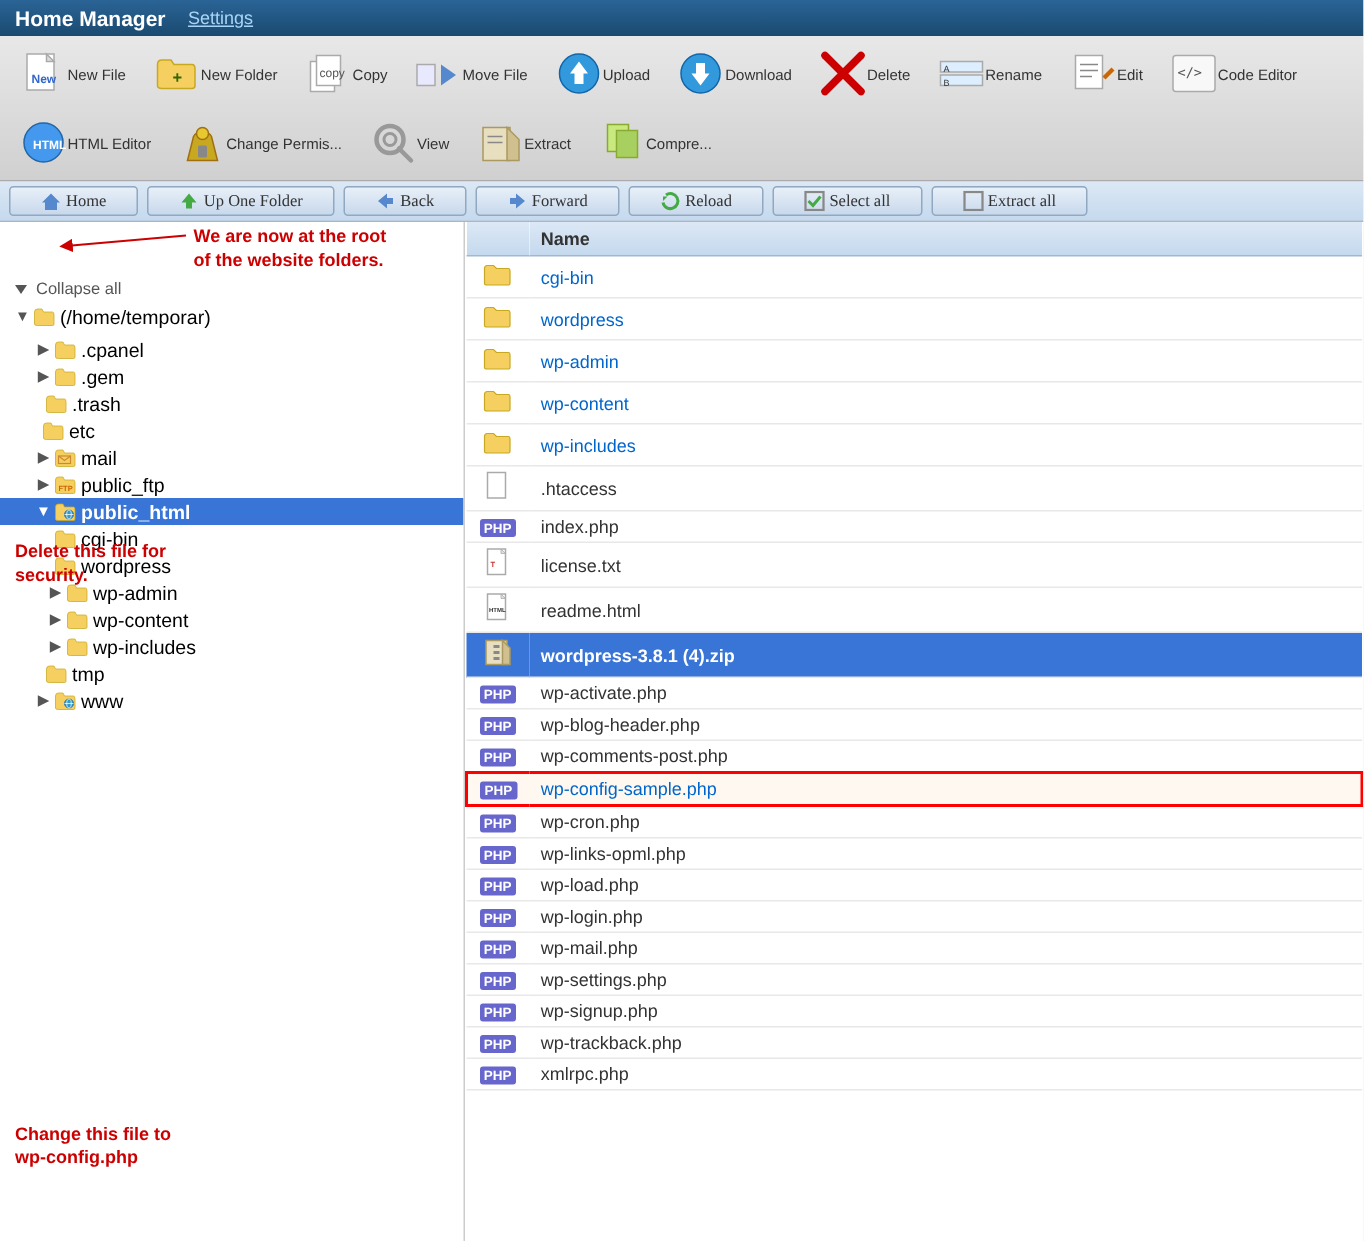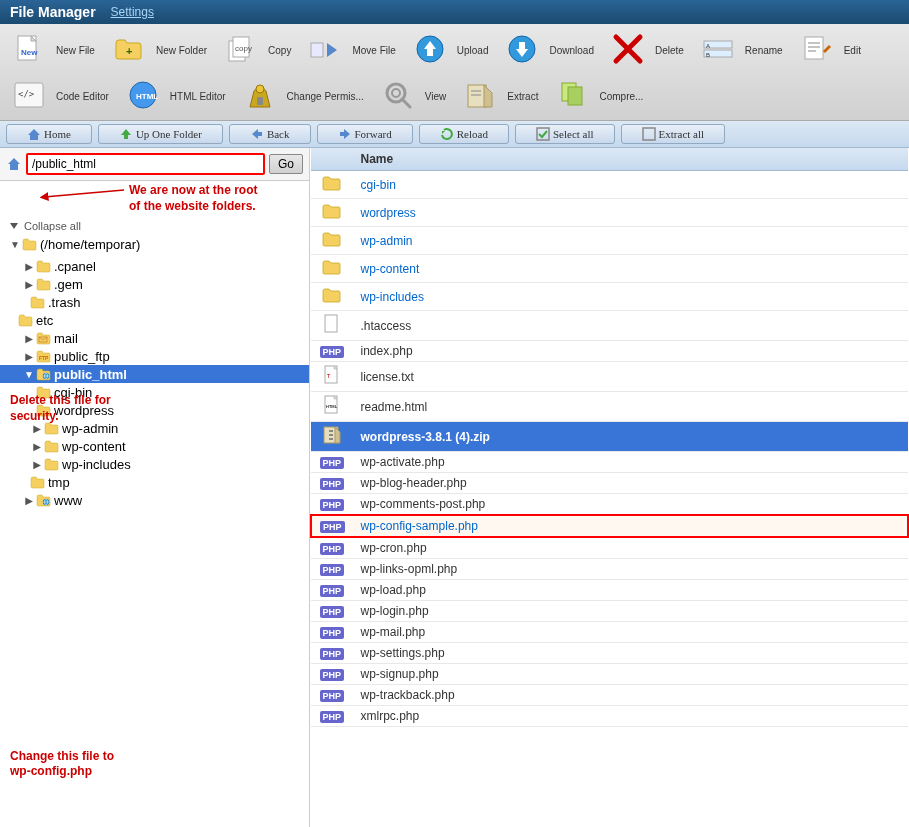--- a/index.html
+++ b/index.html
@@ -39,21 +39,21 @@
       background: transparent;
     }
     .tool-icon {
       width: 32px;
       height: 32px;
       display: flex;
       align-items: center;
       justify-content: center;
       font-size: 20px;
     }
-    .tool-label { font-size: 10px; color: #333; margin-top: 2px; text-align: right; margin-left: 11px; }
+    .tool-label { font-size: 10px; color: #333; margin-top: 2px; text-align: right; }
 
     
     .nav-bar {
       background: linear-gradient(to bottom, #dce8f5, #c5d9ee);
       border-bottom: 1px solid #a0b8d0;
       padding: 3px 6px;
       display: flex;
       align-items: center;
       gap: 6px;
       font-size: 11px;
@@ -211,21 +211,21 @@
     .right-panel::-webkit-scrollbar-track { background: #f0f0f0; }
     .right-panel::-webkit-scrollbar-thumb { background: #b0b0b0; border: 1px solid #888; }
     .left-panel::-webkit-scrollbar { width: 12px; }
     .left-panel::-webkit-scrollbar-track { background: #f0f0f0; }
     .left-panel::-webkit-scrollbar-thumb { background: #b0b0b0; }
   </style>
 </head>
 <body>
 
 <div class="title-bar">
-  <span>File Manager</span>
+  <span>Home Manager</span>
   <a href="#">Settings</a>
 </div>
 
 <div class="toolbar">
 
   <button class="tool-btn">
     <div class="tool-icon">
       <svg width="32" height="32" viewBox="0 0 32 32">
         <rect x="5" y="3" width="18" height="24" fill="white" stroke="#aaa" stroke-width="1"></rect>
         <polygon points="18,3 23,8 18,8" fill="#ddd" stroke="#aaa" stroke-width="1"></polygon>
@@ -430,27 +430,20 @@
         <rect x="1" y="1" width="12" height="12" fill="none" stroke="#888" stroke-width="1.5"></rect>
       </svg>
     <span>Extract all</span>
   </button>
 </div>
 
 <div class="main-layout">
 
   <div class="left-panel" style="position:relative;">
 
-    <div class="path-bar">
-      <svg width="16" height="16" viewBox="0 0 16 16">
-          <polygon points="8,2 14,8 12,8 12,14 4,14 4,8 2,8" fill="#5588cc"></polygon>
-        </svg>
-      <input type="text" class="path-input red-outline" value="/public_html" style="">
-      <button class="go-btn">Go</button>
-    </div>
 
     <div style="position:relative; height:0; overflow:visible;">
       <div style="position:absolute; left:105px; top:2px; font-size:12px; font-weight:bold; color:#cc0000; line-height:1.3; pointer-events:none; z-index:10;margin-left:24px;">
         We are now at the root<br>of the website folders.
         <svg style="position:absolute; left:-95px; top:-8px;" width="100" height="30">
           <defs>
               <marker id="arr1" markerWidth="6" markerHeight="6" refX="3" refY="3" orient="auto">
                 <path d="M0,0 L6,3 L0,6 Z" fill="#cc0000"></path>
               </marker>
             </defs>
@@ -501,21 +494,21 @@
 
       <div class="tree-item" style="padding-left: 30px;">
         <span class="tree-icon">
             <svg width="16" height="14" viewBox="0 0 16 14">
               <path d="M1 4 Q1 2 3 2 L6 2 L7 4 L13 4 Q14 4 14 6 L14 12 Q14 13 13 13 L3 13 Q1 13 1 12 Z" fill="#f5d060" stroke="#c8a820" stroke-width="0.5"></path>
             </svg>
           </span>
         <span class="tree-label">.trash</span>
       </div>
 
-      <div class="tree-item" style="padding-left: 18px;">
+      <div class="tree-item" style="padding-left: 28px;">
         <span class="tree-icon">
             <svg width="16" height="14" viewBox="0 0 16 14">
               <path d="M1 4 Q1 2 3 2 L6 2 L7 4 L13 4 Q14 4 14 6 L14 12 Q14 13 13 13 L3 13 Q1 13 1 12 Z" fill="#f5d060" stroke="#c8a820" stroke-width="0.5"></path>
             </svg>
           </span>
         <span class="tree-label">etc</span>
       </div>
 
       <div class="tree-item" style="padding-left: 22px;">
         <span class="tree-toggle">▶</span>

